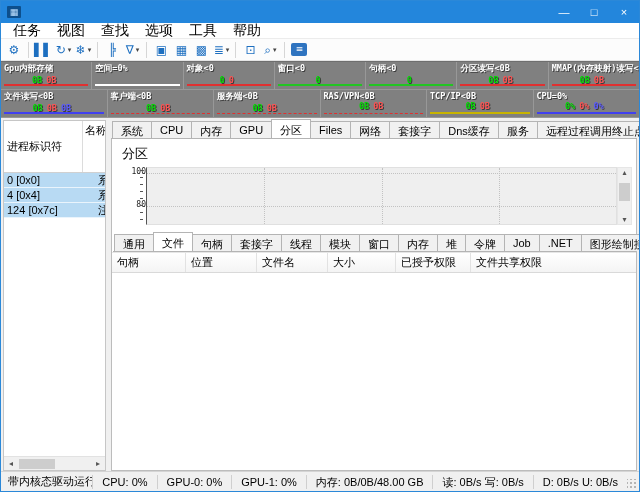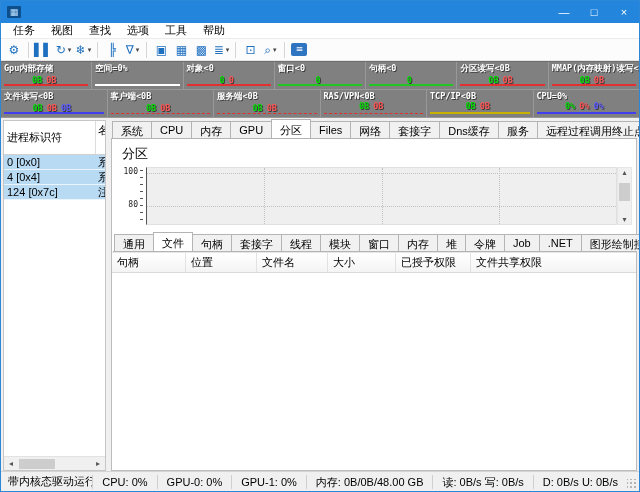--- a/index.html
+++ b/index.html
@@ -9,21 +9,21 @@
 
   
   .titlebar { height:22px; background:#2386dc; display:flex; align-items:center; color:#fff; flex:0 0 auto; }
   .app-icon { width:14px; height:12px; background:#0d4f8c; color:#bfe0ff; font-size:9px; line-height:12px; text-align:center; margin:0 5px 0 6px; border-radius:1px; }
   .title-text { font-size:11px; white-space:nowrap; overflow:hidden; }
   .win-btns { margin-left:auto; display:flex; height:100%; }
   .win-btn { width:30px; height:100%; display:flex; align-items:center; justify-content:center; font-size:11px; color:#fff; cursor:default; }
 
   
   .menubar { height:16px; background:#ffffff; display:flex; align-items:center; padding-left:4px; border-bottom:1px solid #ececec; flex:0 0 auto; }
-  .menu-item { padding:1px 8px; font-size:11px;font-family:Liberation Serif, serif; }
+  .menu-item { padding:1px 8px; font-size:14px;font-family:Liberation Serif, serif; }
 
   
   .toolbar { height:22px; background:#fcfcfc; display:flex; align-items:center; padding:0 4px 0 3px; border-bottom:1px solid #e4e4e4; flex:0 0 auto; }
   .tb-btn { display:flex; align-items:center; justify-content:center; min-width:20px; height:19px; border:1px solid transparent; border-radius:2px; }
   .tb-glyph { font-size:12px; color:#1d6fc0; line-height:1; font-family:"DejaVu Sans",sans-serif; }
   .tb-glyph.solid { background:#2f74c0; color:#fff; width:16px; height:13px; font-size:9px; line-height:13px; text-align:center; border-radius:2px; }
   .tb-caret { font-size:7px; color:#444; margin-left:2px; }
   .tb-sep { width:1px; height:16px; background:#d6d6d6; margin:0 4px; }
   .patreon { margin-left:auto; margin-right:10px; font-family:"DejaVu Sans Mono",monospace; font-weight:bold; font-size:10px; color:#0b52c9; text-decoration:underline; white-space:nowrap; }
 
@@ -35,21 +35,21 @@
   .tile-title { font-family:"DejaVu Sans Mono","Liberation Mono",monospace; font-weight:bold; font-size:8.5px; color:#fff; text-shadow:1px 1px 0 #3c3c3c; white-space:nowrap; }
   .tile-vals { font-family:"DejaVu Sans Mono","Liberation Mono",monospace; font-weight:bold; font-size:8.5px; white-space:nowrap; text-shadow:1px 1px 0 #3c3c3c;text-align:center; }
   .tile-vals span { margin-right:4px; }
   .tile-line { position:absolute; left:3px; right:3px; bottom:3px; border-bottom-width:2px; border-bottom-style:solid; }
   .tile-line.dashed { border-bottom-style:dashed; border-bottom-width:1px; }
 
   
   .content { flex:1 1 auto; display:flex; min-height:0; background:#f0f0f0; padding:2px 2px 0 2px; }
   .left-panel { width:103px; flex:0 0 auto; background:#fff; border:1px solid #c6c6c6; display:flex; flex-direction:column; }
   .lp-header { display:flex; border-bottom:1px solid #d0d0d0; background:#fff; flex:0 0 auto; }
-  .lp-h1 { width:92px; padding:9px 3px; border-right:1px solid #dcdcdc; white-space:nowrap; overflow:hidden; }
+  .lp-h1 { width:79px; padding:18px 3px; border-right:1px solid #dcdcdc; white-space:nowrap; overflow:hidden; }
   .lp-h2 { flex:1; overflow:hidden; white-space:nowrap; padding:2px 0 2px 2px; }
   .lp-rows { flex:1 1 auto; overflow:hidden; }
   .lp-row { display:flex; height:15px; background:#b8daf3; border-bottom:1px solid #eaf4fc; align-items:center; }
   .lp-c1 { width:92px; padding-left:3px; white-space:nowrap; overflow:hidden; }
   .lp-c2 { flex:1; white-space:nowrap; overflow:hidden; padding-left:2px; }
   .lp-hscroll { flex:0 0 auto; height:14px; background:#f0f0f0; display:flex; align-items:center; border-top:1px solid #e2e2e2; }
   .sc-arrow { width:14px; text-align:center; font-size:8px; color:#555; }
   .hthumb { width:36px; height:10px; background:#cdcdcd; margin-left:1px; }
   .hspacer { flex:1; }
 
@@ -57,21 +57,21 @@
 
   .right-panel { flex:1 1 auto; display:flex; flex-direction:column; min-width:0; }
   .tabbar { display:flex; align-items:flex-end; border-bottom:1px solid #b4b4b4; height:19px; flex:0 0 auto; padding-left:1px; }
   .tab { border:1px solid #b4b4b4; border-bottom:none; background:#f1f1f1; padding:2px 8px 2px 8px; font-size:11px; margin-right:-1px; white-space:nowrap; height:17px; }
   .tab.active { background:#fff; height:19px; position:relative; z-index:2; padding-top:3px; }
   .page { flex:1 1 auto; background:#fff; border:1px solid #bcbcbc; border-top:none; display:flex; flex-direction:column; min-height:0; }
 
   .sect-title { font-size:13px; padding:6px 0 4px 10px; flex:0 0 auto; }
   .graph-row { display:flex; flex:0 0 auto; height:58px; margin:0 4px 0 8px; }
   .yaxis { width:26px; position:relative; flex:0 0 auto; }
-  .ytick { position:absolute; right:8px; font-size:8px; color:#222; font-family:"DejaVu Sans Mono",monospace; }
+  .ytick { position:absolute; right:0; font-size:8px; color:#222; font-family:"DejaVu Sans Mono",monospace; }
   .yt100 { top:0px; } .yt80 { top:33px; }
   .yticks-strip { position:absolute; right:3px; top:3px; width:3px; height:52px;
      background:repeating-linear-gradient(to bottom, #555 0 1px, transparent 1px 7px); }
   .plot { flex:1 1 auto; background:#efefef; border:1px solid #e0e0e0; border-left:1px solid #555; position:relative; overflow:hidden; }
   .hgrid { position:absolute; left:0; right:0; border-top:1px dotted #c2c2c2; }
   .vgrid { position:absolute; top:0; bottom:0; border-left:1px dotted #c2c2c2; }
   .vscroll { width:15px; flex:0 0 auto; background:#f0f0f0; border:1px solid #e6e6e6; display:flex; flex-direction:column; align-items:center; }
   .vthumb { width:11px; height:18px; background:#cdcdcd; margin-top:6px; }
   .vsp { flex:1; }
 

